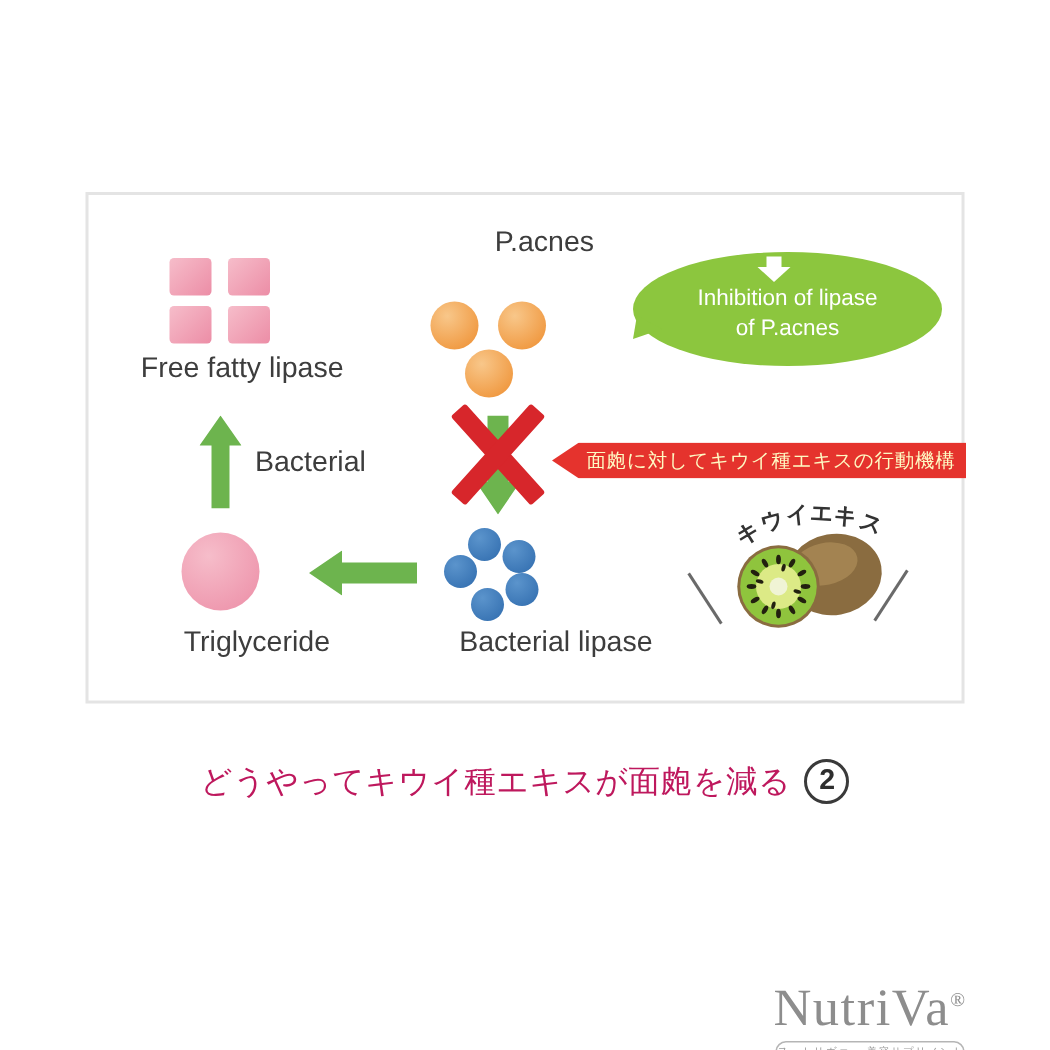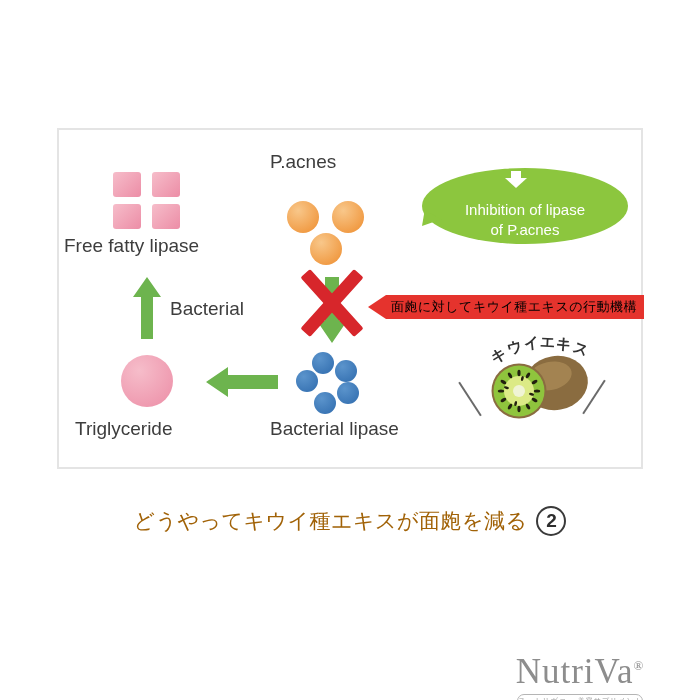--- a/index.html
+++ b/index.html
@@ -21,58 +21,58 @@
       background:linear-gradient(135deg,var(--pink-light),var(--pink-dark));}
 
   
   .orange-c{width:32px;height:32px;border-radius:50%;
       background:radial-gradient(circle at 35% 30%,var(--orange-light),var(--orange-dark));}
   .blue-c{width:22px;height:22px;border-radius:50%;
       background:radial-gradient(circle at 35% 30%,var(--blue-light),var(--blue-dark));}
   .pink-big{width:52px;height:52px;border-radius:50%;
       background:radial-gradient(circle at 35% 30%,var(--pink-light),var(--pink-dark));}
 
-  .lbl{font-size:19px;text-align:left;color:var(--text-dark);}
+  .lbl{font-size:19px;text-align:right;color:var(--text-dark);}
 
   
   .cross{width:54px;height:60px;}
   .cross span{position:absolute;left:50%;top:50%;width:13px;height:80px;
       background:var(--cross-red);border-radius:2px;}
   .cross .b1{transform:translate(-50%,-50%) rotate(-42deg);}
   .cross .b2{transform:translate(-50%,-50%) rotate(42deg);}
 
   
   .banner{left:368px;top:295px;width:276px;height:24px;background:var(--banner-red);
       clip-path:polygon(0 50%,18px 0,100% 0,100% 100%,18px 100%);
-      color:#000000;font-size:13px;line-height:24px;text-align:center;padding-left:16px;
+      color:#fef9c3;font-size:13px;line-height:24px;text-align:center;padding-left:16px;
       letter-spacing:0.5px;white-space:nowrap;}
 
   
   .bubble{left:422px;top:168px;width:206px;height:76px;border-radius:50%;
       background:var(--bubble-green);}
   .bubble-tail{left:420px;top:214px;width:0;height:0;border-top:15px solid var(--bubble-green);
       border-left:5px solid transparent;border-right:14px solid transparent;
       transform:rotate(28deg);}
   .bubble-text{left:422px;top:189px;width:206px;text-align:center;color:#fff;
-      font-size:15px;line-height:20px;margin-top:11px;}
+      font-size:15px;line-height:20px;}
   .wa-stem{left:511px;top:171px;width:10px;height:8px;background:#fff;}
   .wa-head{left:505px;top:178px;width:0;height:0;border-left:11px solid transparent;
       border-right:11px solid transparent;border-top:10px solid #fff;}
 
   
   .kiwi-line{width:2px;height:40px;background:#6a6a6a;}
   .arc-text{left:478px;top:334px;width:124px;height:40px;display:flex;
       justify-content:center;align-items:flex-start;font-size:15px;font-weight:bold;
       color:#333;letter-spacing:1px;}
   .arc-text span{display:inline-block;}
 
   
   .caption{left:0;top:506px;width:700px;display:flex;justify-content:center;
       align-items:center;gap:9px;}
-  .caption-text{font-size:21px;color:#a16207;letter-spacing:0.5px;}
+  .caption-text{font-size:21px;color:#be185d;letter-spacing:0.5px;}
   .step-circle{width:30px;height:30px;border:2px solid #3a3a3a;border-radius:50%;
       font-size:19px;font-weight:bold;color:#2e2e2e;display:flex;align-items:center;
       justify-content:center;background:#fff;}
 
   
   .logo{left:470px;top:620px;width:220px;text-align:center;}
   .brand{font-family:"Liberation Serif","DejaVu Serif",serif;font-size:35px;
       color:#8d8d8d;letter-spacing:1px;margin-top:32px;}
   .brand sup{font-size:13px;}
   .tagline{margin:2px auto 0;width:126px;border:1px solid #b5b5b5;border-radius:7px;

